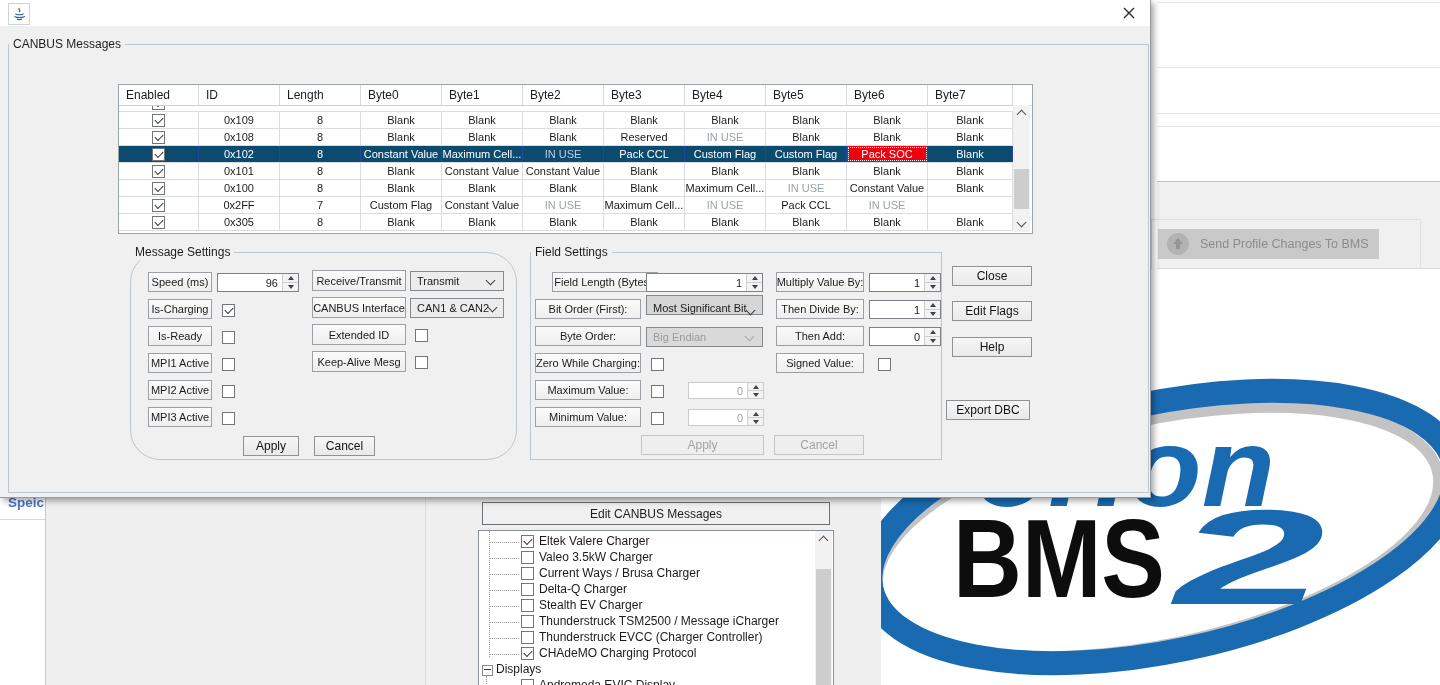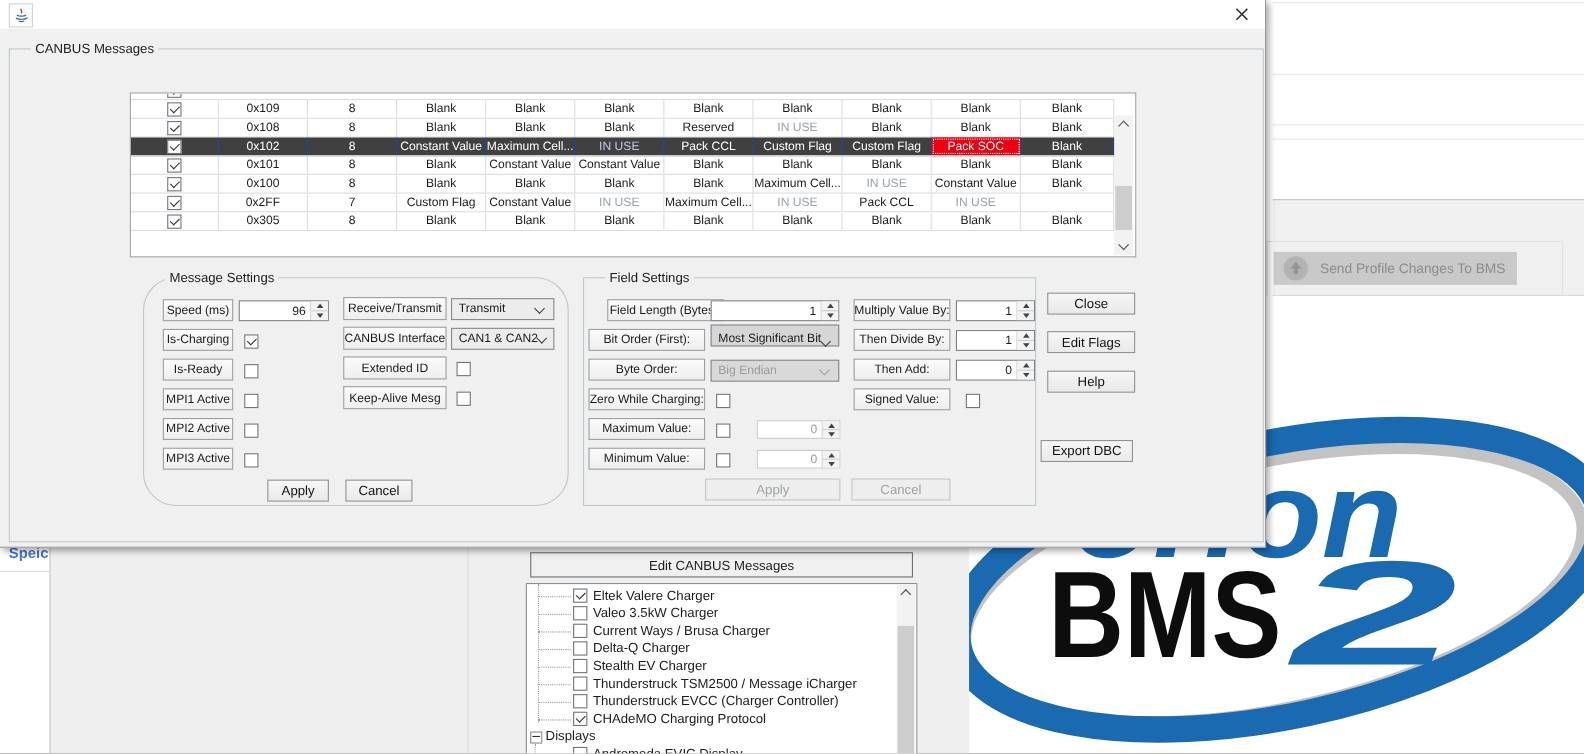--- a/index.html
+++ b/index.html
@@ -33,31 +33,31 @@
   .expander::after{content:'';position:absolute;left:1px;right:1px;top:3px;border-top:1px solid #333;}
   #logo-svg{position:absolute;left:858px;top:372px;z-index:1;}
   
   #dialog{position:absolute;left:0;top:0;width:1150px;height:497px;background:#f0f0f0;z-index:10;
     border:1px solid #989ca0;border-left:none;border-top:none;box-shadow:3px 3px 6px rgba(0,0,0,.35);}
   #titlebar{position:absolute;left:0;top:0;width:100%;height:26px;background:#fff;}
   .appicon{position:absolute;left:8px;top:3px;width:20px;height:20px;border:1px solid #cfd4d8;background:#fdfdfd;
     display:flex;align-items:center;justify-content:center;}
   .closebtn{position:absolute;left:1120px;top:4px;width:18px;height:18px;display:flex;align-items:center;justify-content:center;}
   .gbox{position:absolute;border:1px solid #bcc7cf;}
-  .glabel{position:absolute;top:-8px;left:19px;background:#f0f0f0;padding:0 4px;font-size:12px;color:#1c1c1c;line-height:15px;white-space:nowrap;}
+  .glabel{position:absolute;top:-8px;left:0;background:#f0f0f0;padding:0 4px;font-size:12px;color:#1c1c1c;line-height:15px;white-space:nowrap;}
   
   .tablewrap{position:absolute;left:118px;top:84px;width:913px;height:148px;background:#fff;
     border:1px solid #9ba4ab;overflow:hidden;}
   .thead{display:flex;height:20px;border-bottom:1px solid #cbd2d8;background:#fff;}
   .hcell{border-right:1px solid #d4dadf;font-size:12px;padding-left:7px;display:flex;align-items:center;box-sizing:border-box;white-space:nowrap;overflow:hidden;}
   .prow{height:5px;overflow:hidden;position:relative;border-bottom:1px solid #dadde0;width:894px;}
   .trow{display:flex;height:16px;border-bottom:1px solid #dadde0;width:894px;}
   .tcell{border-right:1px solid #dadde0;font-size:11px;display:flex;align-items:center;justify-content:center;
     box-sizing:border-box;color:#1b1b1b;overflow:hidden;white-space:nowrap;}
-  .trow.sel{background:#404040;}
+  .trow.sel{background:#0c4a6e;}
   .trow.sel .tcell{border-right-color:#2145a5;color:#fff;}
   .tcell.gray{color:#9aa3ab;}
   .trow.sel .tcell.gray{color:#bdc9e9;}
   .tcell.red{background:#ee0011;outline:1px dotted #f5f5f5;outline-offset:-2px;color:#fff;}
   
   .checkbox{width:13px;height:13px;background:#fff;border:1px solid #70767c;position:relative;box-sizing:border-box;flex:none;}
   .checkbox.checked::after{content:'';position:absolute;left:1.5px;top:2px;width:7px;height:4px;
     border-left:1.6px solid #333;border-bottom:1.6px solid #333;transform:rotate(-45deg);}
   .btn{position:absolute;background:linear-gradient(#f6f6f6,#e9e9e9);border:1px solid #8e9397;font-size:12px;color:#111;
     display:flex;align-items:center;justify-content:center;box-sizing:border-box;white-space:nowrap;}
@@ -182,20 +182,33 @@
     <div class="tablewrap" id="canbus-table">
       <div class="vscroll" style="left:894px;top:20px;height:127px;">
         <div class="sarrow" style="top:0;">
             <div class="chev-up"></div>
           </div>
         <div class="sthumb" style="top:64px;height:40px;"></div>
         <div class="sarrow" style="top:111px;">
             <div class="chev-dn"></div>
           </div>
       </div>
+    <div class="thead">
+          <div class="hcell" style="width: 80px;">Enabled</div>
+          <div class="hcell" style="width: 81px;">ID</div>
+          <div class="hcell" style="width: 81px;">Length</div>
+          <div class="hcell" style="width: 81px;">Byte0</div>
+          <div class="hcell" style="width: 81px;">Byte1</div>
+          <div class="hcell" style="width: 81px;">Byte2</div>
+          <div class="hcell" style="width: 81px;">Byte3</div>
+          <div class="hcell" style="width: 81px;">Byte4</div>
+          <div class="hcell" style="width: 81px;">Byte5</div>
+          <div class="hcell" style="width: 81px;">Byte6</div>
+          <div class="hcell" style="width: 85px;">Byte7</div>
+        </div>
         <div class="prow">
           <div class="checkbox checked" style="position: absolute; left: 33px; top: -9px;"></div>
         </div>
         <div class="trow">
           <div class="tcell" style="width: 80px;">
             <div class="checkbox checked"></div>
           </div>
           <div class="tcell" style="width: 81px;">0x109</div>
           <div class="tcell" style="width: 81px;">8</div>
           <div class="tcell" style="width: 81px;">Blank</div>

